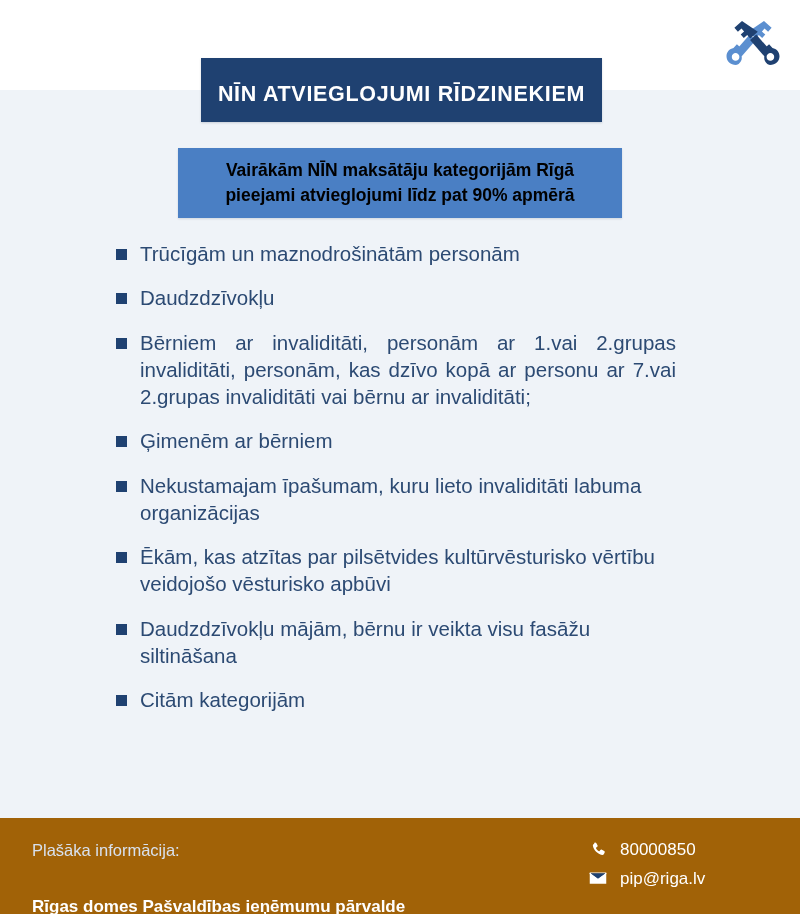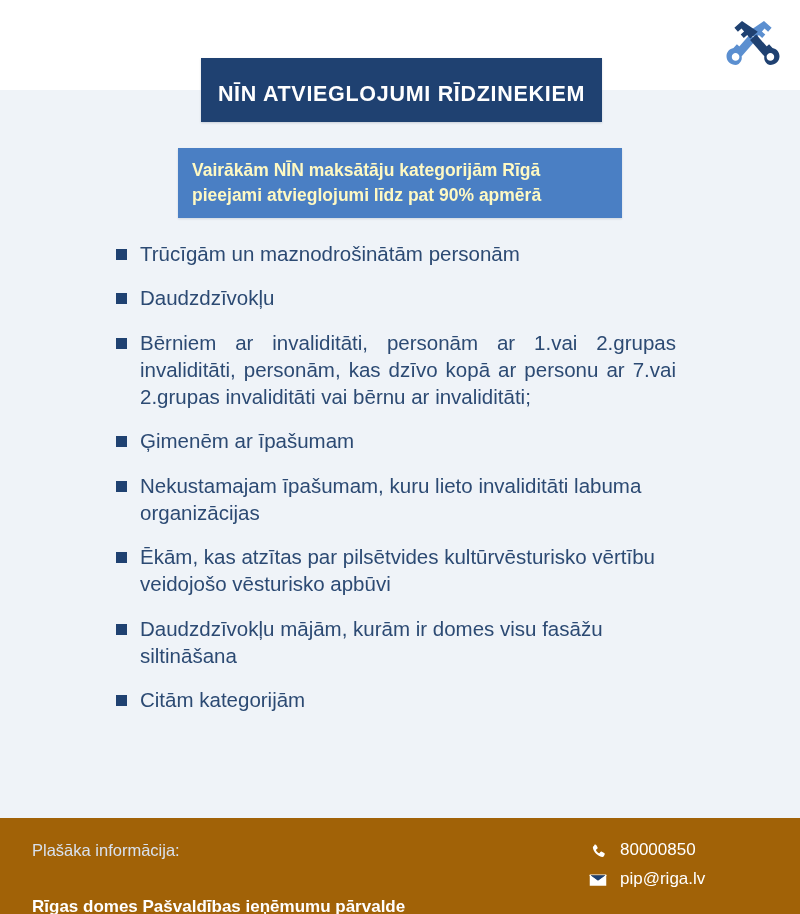--- a/index.html
+++ b/index.html
@@ -72,25 +72,25 @@
     top: 148px;
     width: 444px;
     height: 70px;
     background: #4a7fc4;
     display: flex;
     align-items: center;
     justify-content: center;
     box-shadow: 0 1px 2px rgba(20,40,70,0.14);
   }
   .subtitle-text {
-    color: #fef9c3;
+    color: #000000;
     font-size: 17.5px;
     font-weight: bold;
     line-height: 1.45;
-    text-align: left;
+    text-align: center;
     padding: 0 14px;
   }
 
   
   .bullet-list {
     position: absolute;
     left: 116px;
     top: 240px;
     width: 560px;
   }
@@ -145,21 +145,21 @@
     margin-top: 32px;
   }
   .footer-right {
     position: absolute;
     right: 32px;
     top: 22px;
     width: 180px;
   }
   .contact-row {
     display: flex;
-    align-items: flex-end;
+    align-items: flex-start;
     margin-bottom: 9px;
     color: #ffffff;
     font-size: 17px;
   }
   .contact-row:last-child { margin-bottom: 0; }
   .contact-icon {
     width: 20px;
     height: 18px;
     margin-right: 12px;
     display: flex;
@@ -214,37 +214,37 @@
       <span class="bullet-text">Daudzdzīvokļu</span>
     </div>
 
     <div class="bullet-item justified">
       <span class="marker"></span>
       <span class="bullet-text">Bērniem ar invaliditāti, personām ar 1.vai 2.grupas invaliditāti, personām, kas dzīvo kopā ar personu ar 7.vai 2.grupas invaliditāti vai bērnu ar invaliditāti;</span>
     </div>
 
     <div class="bullet-item">
       <span class="marker"></span>
-      <span class="bullet-text">Ģimenēm ar īpašumam</span>
+      <span class="bullet-text">Ģimenēm ar bērniem</span>
     </div>
 
 
     <div class="bullet-item">
       <span class="marker"></span>
       <span class="bullet-text">Nekustamajam īpašumam, kuru lieto invaliditāti labuma organizācijas</span>
     </div>
 
     <div class="bullet-item">
       <span class="marker"></span>
       <span class="bullet-text">Ēkām, kas atzītas par pilsētvides kultūrvēsturisko vērtību veidojošo vēsturisko apbūvi</span>
     </div>
 
     <div class="bullet-item">
       <span class="marker"></span>
-      <span class="bullet-text">Daudzdzīvokļu mājām, kurām ir domes visu fasāžu siltināšana</span>
+      <span class="bullet-text">Daudzdzīvokļu mājām, bērnu ir veikta visu fasāžu siltināšana</span>
     </div>
 
     <div class="bullet-item">
       <span class="marker"></span>
       <span class="bullet-text">Citām kategorijām</span>
     </div>
 
   </div>
 
   <div class="footer">

